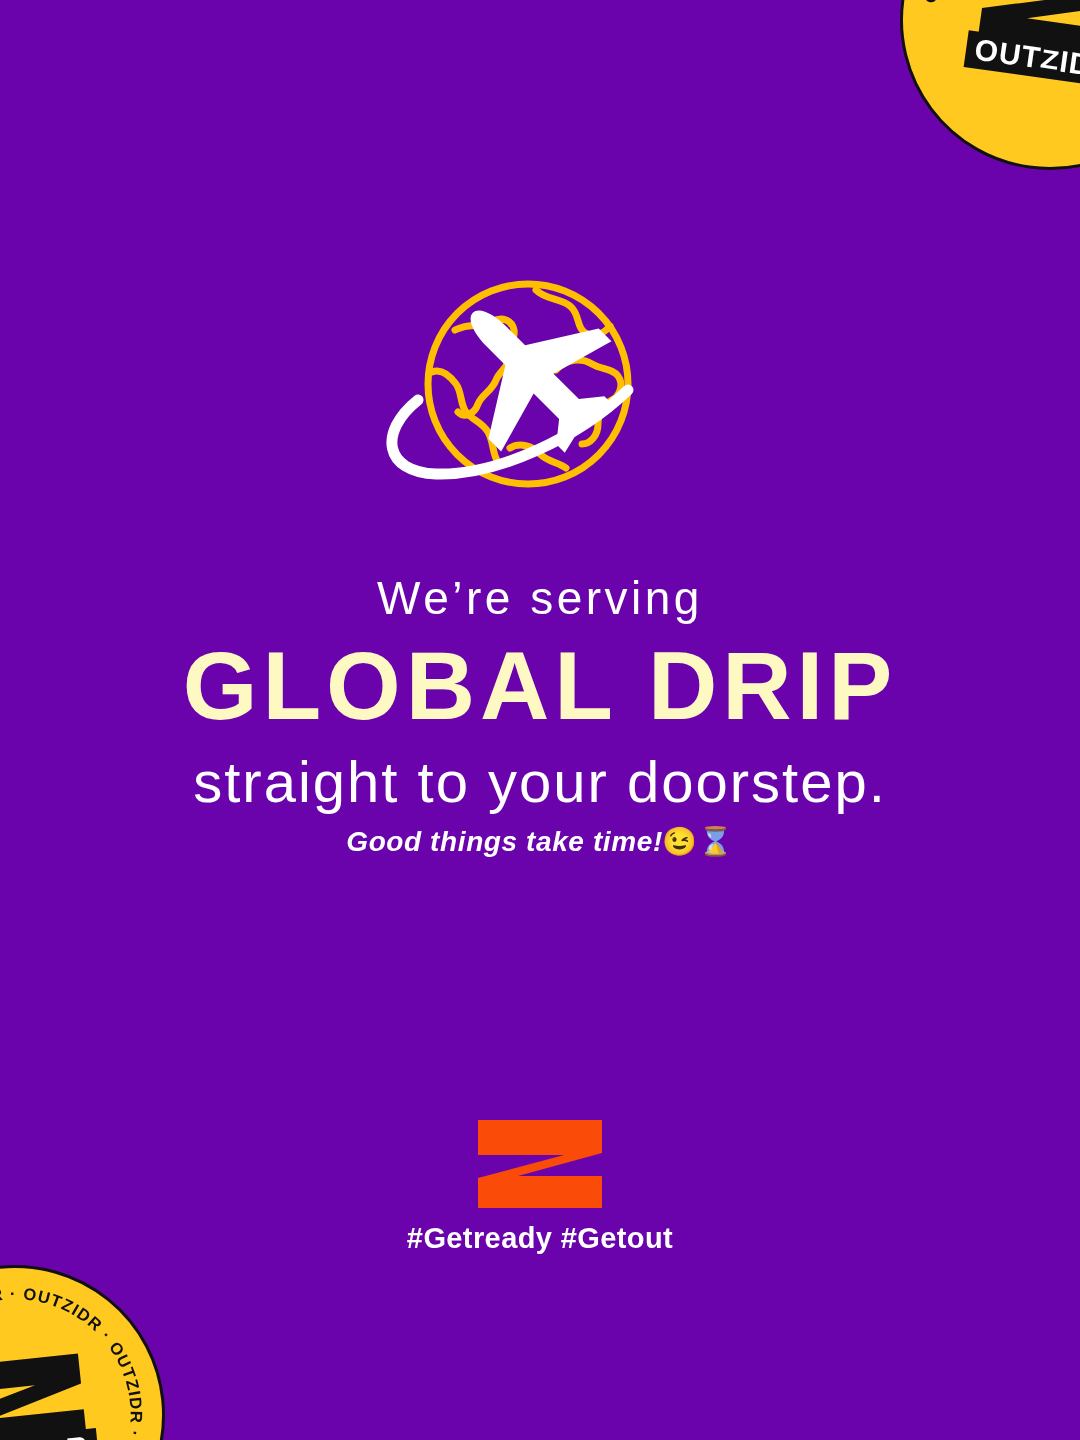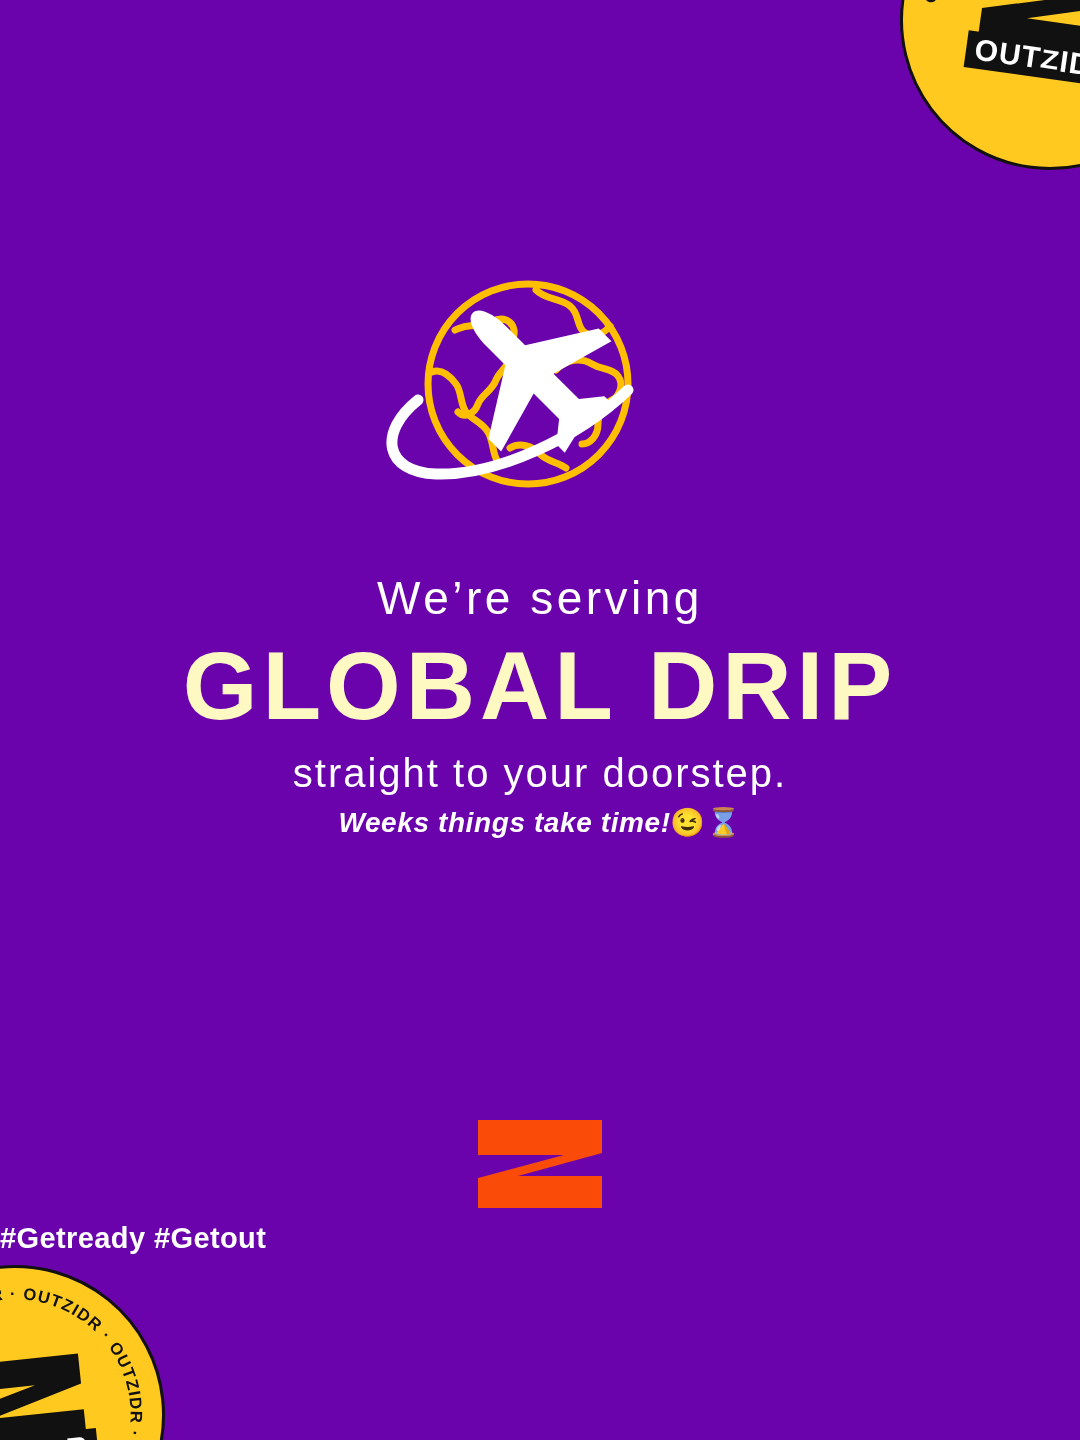--- a/index.html
+++ b/index.html
@@ -115,21 +115,21 @@
     font-size: 96px;
     font-weight: 900;
     letter-spacing: 5px;
     line-height: 1.0;
     margin: 16px 0 2px 0;
     transform: scaleX(1.0);
     white-space: nowrap;
   }
   .subline {
     color: #ffffff;
-    font-size: 40px;
+    font-size: 58px;
     font-weight: 300;
     letter-spacing: 2px;
     line-height: 1.05;
     margin: 18px 0 0 0;
   }
   .delivery {
     color: #ffc107;
     font-size: 46px;
     font-weight: 800;
     letter-spacing: 0.5px;
@@ -149,20 +149,21 @@
     font-style: normal;
     font-weight: 400;
   }
 
   
   .footer {
     position: absolute;
     left: 0;
     right: 0;
     top: 1120px;
+    text-align: center;
   }
   .brand-z {
     display: block;
     margin: 0 auto;
     width: 124px;
     height: 88px;
   }
   .hashtags {
     color: #ffffff;
     font-size: 29px;
@@ -210,21 +211,21 @@
     </g>
     <g transform="translate(168,96) rotate(-45)">
       <path d="M0,-78 C9,-78 14,-62 14,-44 L14,-18 L78,22 L78,40 L14,22 L14,58 L34,74 L34,86 L0,78 L-34,86 L-34,74 L-14,58 L-14,22 L-78,40 L-78,22 L-14,-18 L-14,-44 C-14,-62 -9,-78 0,-78 Z" fill="#ffffff"></path>
     </g>
   </svg>
 
   <div class="copy">
     <p class="eyebrow">We’re serving</p>
     <p class="headline">GLOBAL DRIP</p>
     <p class="subline">straight to your doorstep.</p>
-    <p class="tagline"><span>Weeks things take time!</span><span class="emo">😉⌛</span></p>
+    <p class="tagline"><span>Good things take time!</span><span class="emo">😉⌛</span></p>
   </div>
 
   <div class="footer">
     <svg class="brand-z" viewBox="0 0 124 88">
       <path d="M0,0 H124 V33 L40,56 H124 V88 H0 V58 L86,35 H0 Z" fill="#fa4b08"></path>
     </svg>
     <p class="hashtags">#Getready #Getout</p>
   </div>
 
   <div class="badge badge-bl">

